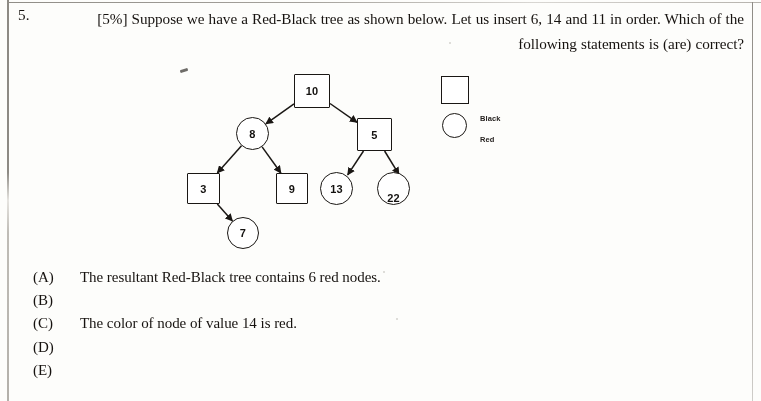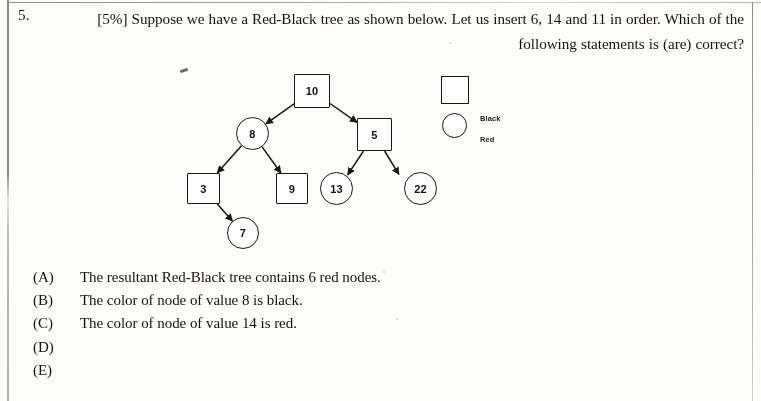--- a/index.html
+++ b/index.html
@@ -185,21 +185,21 @@
       </div>
       <div class="node square" style="left: 187px; top: 118px; width: 33px; height: 31px;">
         <span>3</span>
       </div>
       <div class="node square" style="left: 276px; top: 118px; width: 32px; height: 31px;">
         <span>9</span>
       </div>
       <div class="node circle" style="left: 320px; top: 117px; width: 33px; height: 33px;">
         <span>13</span>
       </div>
-      <div class="node circle" style="left: 404px; top: 117px; width: 33px; height: 33px;">
+      <div class="node circle" style="left: 377px; top: 117px; width: 33px; height: 33px; align-items: flex-end;">
         <span>22</span>
       </div>
       <div class="node circle" style="left: 227px; top: 162px; width: 32px; height: 32px;">
         <span>7</span>
       </div>
     </div>
 </div>
 
 <div id="legend">
   <div class="legend-swatch square"></div>
@@ -208,21 +208,20 @@
   <div class="legend-label lab-red">Red</div>
 </div>
 
 <div id="options">
     <div class="option-row">
       <span class="option-key">(A)</span>
       <span class="option-text">The resultant Red-Black tree contains 6 red nodes.</span>
     </div>
     <div class="option-row">
       <span class="option-key">(B)</span>
-      <span class="option-text">The color of node of value 8 is black.</span>
     </div>
     <div class="option-row">
       <span class="option-key">(C)</span>
       <span class="option-text">The color of node of value 14 is red.</span>
     </div>
     <div class="option-row">
       <span class="option-key">(D)</span>
     </div>
     <div class="option-row">
       <span class="option-key">(E)</span>

